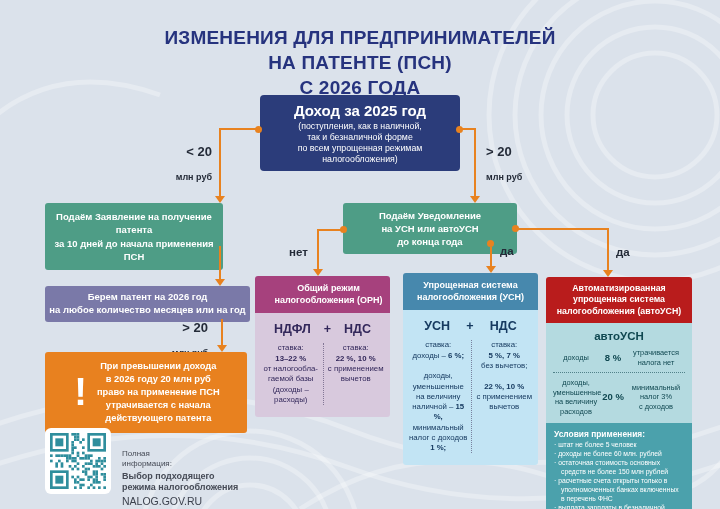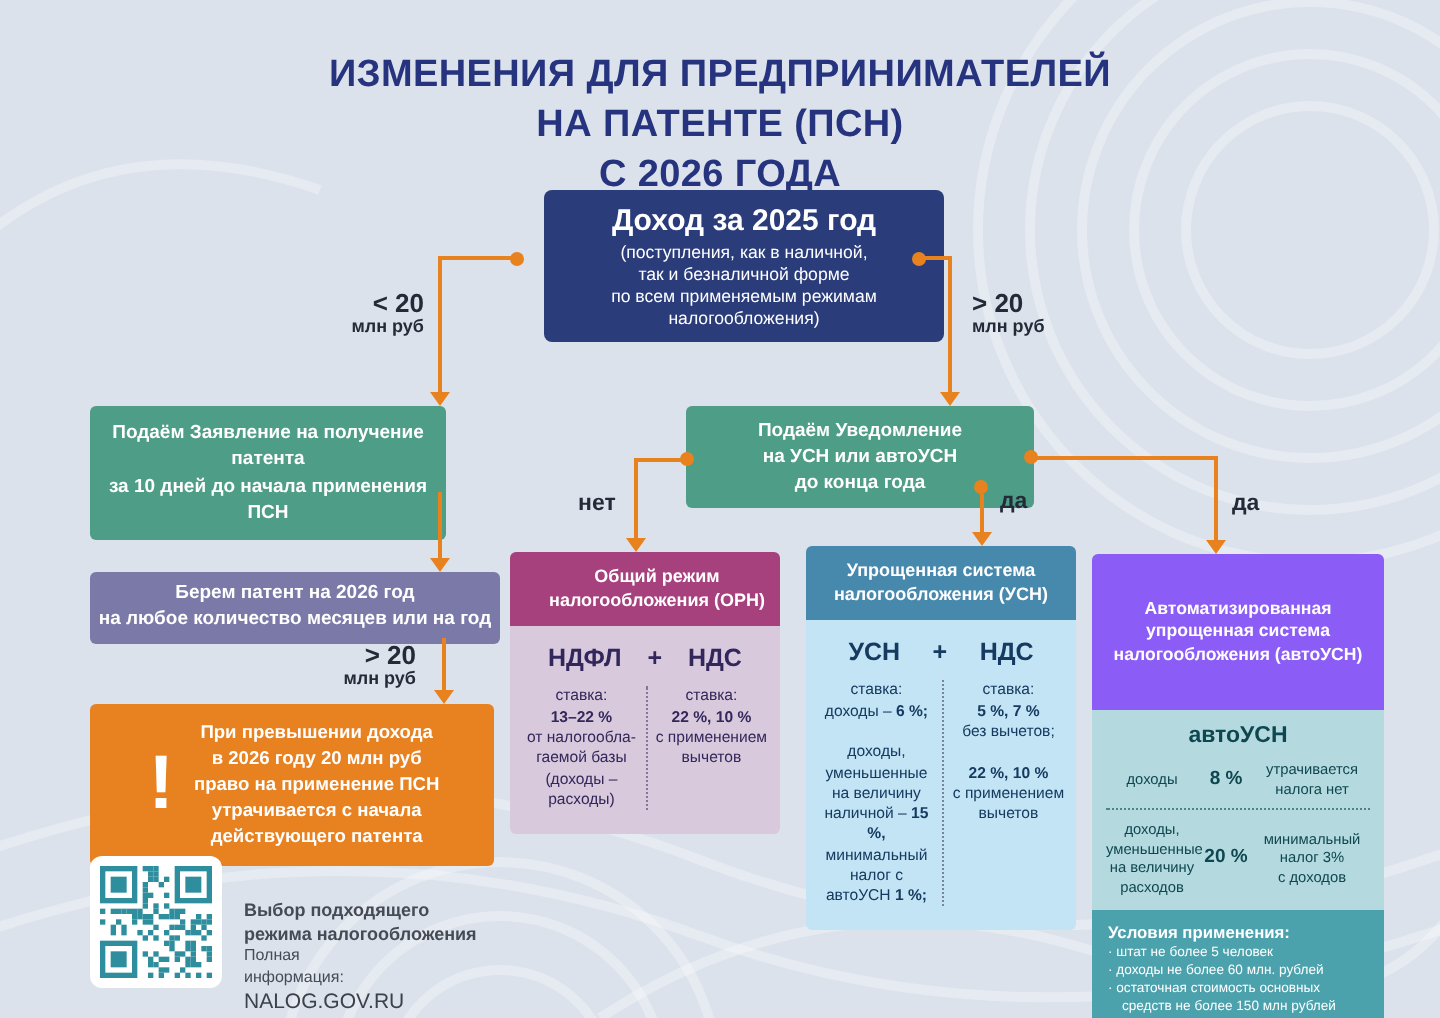--- a/index.html
+++ b/index.html
@@ -8,58 +8,58 @@
   #bgpat{position:absolute;left:0;top:0;pointer-events:none;}
 
   .pre{white-space:pre-line;}
   .b{font-weight:bold;}
 
   #page-title{position:absolute;left:0;top:25px;width:720px;text-align:center;
     font-size:19px;line-height:1.32;font-weight:bold;color:#26337e;letter-spacing:.2px;}
 
   
   .box{position:absolute;color:#fff;text-align:center;border-radius:3px;box-sizing:border-box;}
-  #income-box{left:272px;top:95px;width:200px;min-height:62px;background:#2b3c7a;padding:7px 8px 6px;border-radius:4px;}
+  #income-box{left:260px;top:95px;width:200px;min-height:62px;background:#2b3c7a;padding:7px 8px 6px;border-radius:4px;}
   #income-title{font-size:15px;font-weight:bold;margin-bottom:2px;}
   #income-note{font-size:8.8px;line-height:1.24;}
   #application-box{left:45px;top:203px;width:178px;background:#4e9d86;padding:7px 4px;font-size:9.5px;font-weight:bold;line-height:1.4;}
   #notification-box{left:343px;top:203px;width:174px;background:#4e9d86;padding:6px 4px;font-size:9.5px;font-weight:bold;line-height:1.38;}
   #take-patent-box{left:45px;top:286px;width:205px;background:#7a79a8;padding:5px 2px;font-size:9.5px;font-weight:bold;line-height:1.35;}
   #warning-box{left:45px;top:352px;width:202px;background:#e8811f;padding:8px 8px 8px 10px;display:flex;align-items:center;justify-content:center;gap:10px;}
   #warning-mark{font-size:38px;font-weight:bold;line-height:.9;}
   #warning-text{font-size:9.3px;font-weight:bold;line-height:1.4;}
 
   
   .vline{position:absolute;width:2px;background:#e8821f;}
   .hline{position:absolute;height:2px;background:#e8821f;}
   .arr{position:absolute;width:0;height:0;border-left:5px solid transparent;border-right:5px solid transparent;border-top:7px solid #e8821f;}
   .dot{position:absolute;width:7px;height:7px;border-radius:50%;background:#e8821f;}
 
   .amt-label{position:absolute;color:#242b38;line-height:1.1;}
   .amt-label .amount{display:block;font-size:13px;font-weight:bold;}
-  .amt-label .unit{display:block;font-size:9px;font-weight:bold;}
+  .amt-label .unit{display:block;font-size:9px;font-weight:bold;margin-top:14px;}
   .ra{text-align:right;}
   .yn-label{position:absolute;color:#242b38;font-size:11.5px;font-weight:bold;}
 
   
   .card{position:absolute;border-radius:3px;overflow:hidden;box-sizing:border-box;}
   .card-header{color:#fff;font-weight:bold;text-align:center;padding:7px 5px;line-height:1.3;}
   #orn-card{left:255px;top:276px;width:135px;}
   #orn-card .card-header{background:#a6417d;font-size:9px;padding-left:17px;}
   #orn-body{background:#d8c9dd;color:#32275a;padding:8px 6px 12px;}
   #usn-card{left:403px;top:273px;width:135px;}
   #usn-card .card-header{background:#4788ad;font-size:9px;}
   #usn-body{background:#c2e4f4;color:#163a60;padding:8px 5px 12px;}
   .tax-row{display:flex;justify-content:space-evenly;align-items:center;font-size:12.5px;font-weight:bold;margin:1px 0 7px;}
   .cols{display:flex;text-align:center;font-size:7.8px;line-height:1.32;justify-content:space-between;}
   .col-l{flex:1.05;padding-right:3px;border-right:1px dotted rgba(60,50,90,.55);}
   .col-r{flex:1;padding-left:3px;}
 
   #ausn-card{left:546px;top:277px;width:146px;}
-  #ausn-card .card-header{background:#8b5cf6;font-size:8.8px;padding:22px 4px;}
+  #ausn-card .card-header{background:#b91c1c;font-size:8.8px;padding:6px 4px;}
   #ausn-body{background:#b4dae0;color:#0f4750;padding:5px 7px 7px;}
   #ausn-title{text-align:center;font-size:11.5px;font-weight:bold;margin:2px 0 6px;}
   .ausn-row{display:grid;grid-template-columns:46px 28px 1fr;align-items:center;font-size:7.4px;line-height:1.28;text-align:center;}
   .ausn-rate{font-size:9.5px;font-weight:bold;}
   #ausn-row-divider{border-bottom:1px dotted rgba(15,71,80,.6);margin:5px 0;}
   #conditions{background:#4ba1ac;color:#fff;padding:6px 8px 9px;}
   #conditions-title{font-size:8.4px;font-weight:bold;margin-bottom:2px;}
   .cond-item{font-size:6.8px;line-height:1.32;padding-left:7px;text-indent:-7px;}
   .cond-item::before{content:"· ";}
 
@@ -94,21 +94,21 @@
   </svg>
 
   <div id="page-title" class="pre">ИЗМЕНЕНИЯ ДЛЯ ПРЕДПРИНИМАТЕЛЕЙ
 НА ПАТЕНТЕ (ПСН)
 С 2026 ГОДА</div>
 
   <div class="box" id="income-box">
     <div id="income-title">Доход за 2025 год</div>
     <div id="income-note" class="pre">(поступления, как в наличной,
 так и безналичной форме
-по всем применяемым режимам
+по всем упрощенная режимам
 налогообложения)</div>
   </div>
 
   <div class="dot" style="left:255px;top:126px;"></div>
   <div class="hline" style="left:220px;top:128px;width:40px;"></div>
   <div class="vline" style="left:219px;top:128px;height:68px;"></div>
   <div class="arr" style="left:215px;top:196px;"></div>
   <div class="amt-label ra" style="left:150px;top:145px;width:62px;">
     <span class="amount">&lt; 20</span>
     <span class="unit">млн руб</span>
@@ -209,21 +209,21 @@
       <div class="cols">
         <div class="col-l">
             <div><span>ставка:</span></div>
             <div><span>доходы – </span><span class="b">6 %;</span></div>
             <div><span>&nbsp;</span></div>
             <div><span>доходы,</span></div>
             <div><span>уменьшенные</span></div>
             <div><span>на величину</span></div>
             <div><span>наличной – </span><span class="b">15 %,</span></div>
             <div><span>минимальный</span></div>
-            <div><span>налог с автоУСН </span><span class="b">1 %;</span></div>
+            <div><span>налог с доходов </span><span class="b">1 %;</span></div>
           </div>
         <div class="col-r">
             <div><span>ставка:</span></div>
             <div><span class="b">5 %, 7 %</span></div>
             <div><span>без вычетов;</span></div>
             <div><span>&nbsp;</span></div>
             <div><span class="b">22 %, 10 %</span></div>
             <div><span>с применением</span></div>
             <div><span>вычетов</span></div>
           </div>
@@ -381,20 +381,20 @@
         <rect x="40" y="50.666666666666664" width="2.6666666666666665" height="2.6666666666666665" fill="#2f8e9d"></rect>
         <rect x="24" y="53.33333333333333" width="2.6666666666666665" height="2.6666666666666665" fill="#2f8e9d"></rect>
         <rect x="29.333333333333332" y="53.33333333333333" width="2.6666666666666665" height="2.6666666666666665" fill="#2f8e9d"></rect>
         <rect x="37.33333333333333" y="53.33333333333333" width="2.6666666666666665" height="2.6666666666666665" fill="#2f8e9d"></rect>
         <rect x="42.666666666666664" y="53.33333333333333" width="2.6666666666666665" height="2.6666666666666665" fill="#2f8e9d"></rect>
         <rect x="48" y="53.33333333333333" width="2.6666666666666665" height="2.6666666666666665" fill="#2f8e9d"></rect>
         <rect x="53.33333333333333" y="53.33333333333333" width="2.6666666666666665" height="2.6666666666666665" fill="#2f8e9d"></rect>
       </svg>
   </div>
   <div id="footer-info">
+    <div id="footer-intro" class="pre">Полная
+информация:</div>
     <div id="footer-bold" class="pre">Выбор подходящего
 режима налогообложения</div>
-    <div id="footer-intro" class="pre">Полная
-информация:</div>
     <div id="footer-site">NALOG.GOV.RU</div>
   </div>
 
 </div>
 
 </body></html>

